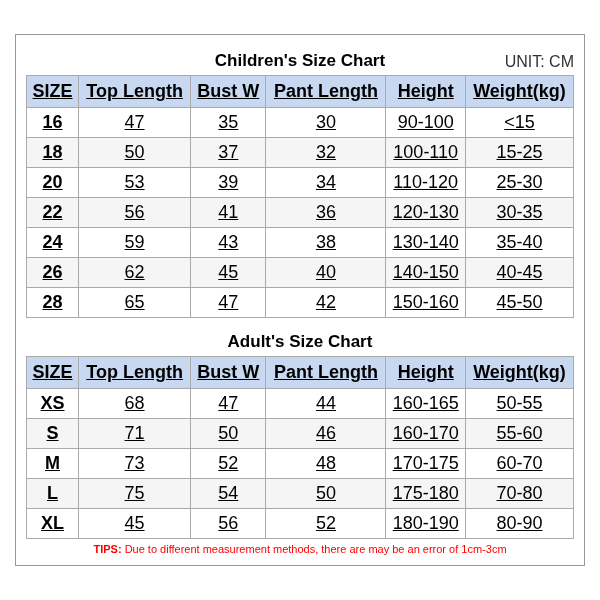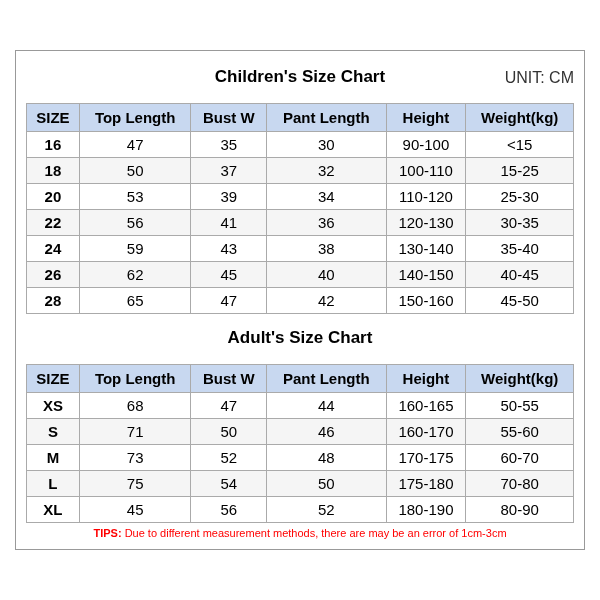--- a/index.html
+++ b/index.html
@@ -14,35 +14,36 @@
     }
     .container {
       width: 570px;
       border: 1px solid #999;
       padding: 10px;
     }
     .section-title {
       text-align: center;
       font-size: 17px;
       font-weight: bold;
-      padding: 6px 0 16px 0;
+      padding: 6px 0 4px 0;
       position: relative;
     }
     .unit-label {
       position: absolute;
       right: 0;
       top: 8px;
       font-size: 16px;
       font-weight: normal;
       color: #333;
     }
     table {
       width: 100%;
       border-collapse: collapse;
-      font-size: 15px;
+      font-size: 18px;
+      text-decoration: underline;
     }
     th {
       background-color: #c8d8f0;
       border: 1px solid #aaa;
       padding: 5px 4px;
       text-align: center;
       font-weight: bold;
     }
     td {
       border: 1px solid #aaa;

